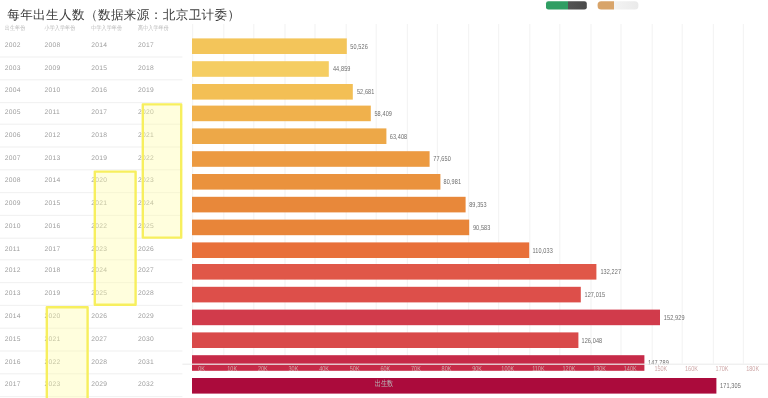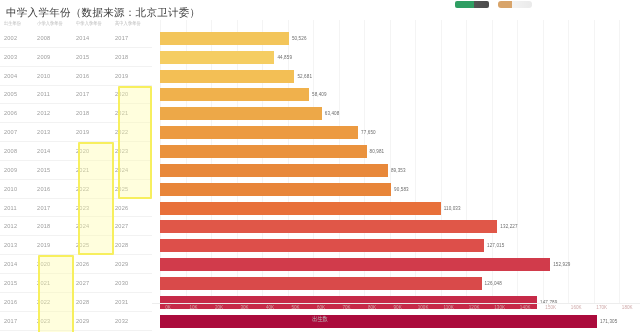--- a/index.html
+++ b/index.html
@@ -91,21 +91,21 @@
 </head>
 <body>
 
 <div id="root">
 
   <div class="top-chrome">
     <div class="chip-green"></div>
     <div class="chip-tan"></div>
   </div>
 
-  <div class="title">中学入学年份（数据来源：北京卫计委）</div>
+  <div class="title">每年出生人数（数据来源：北京卫计委）</div>
 
   <div class="table">
     <div class="thead" id="thead">
         <div class="th c1">出生年份</div>
         <div class="th c2">小学入学年份</div>
         <div class="th c3">中学入学年份</div>
         <div class="th c4">高中入学年份</div>
       </div>
     <div id="tbody">
         <div class="trow">

